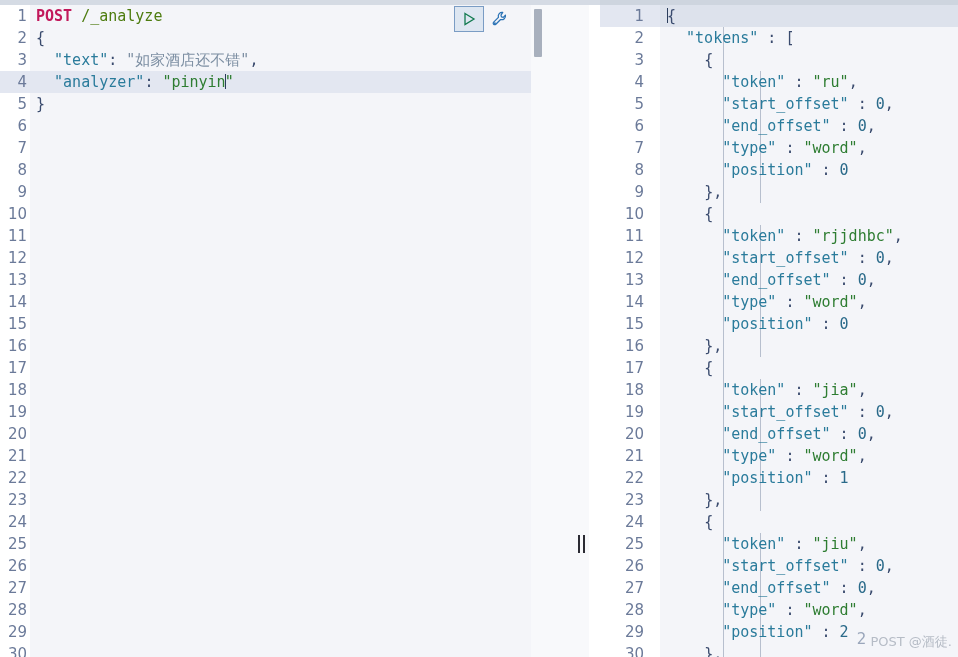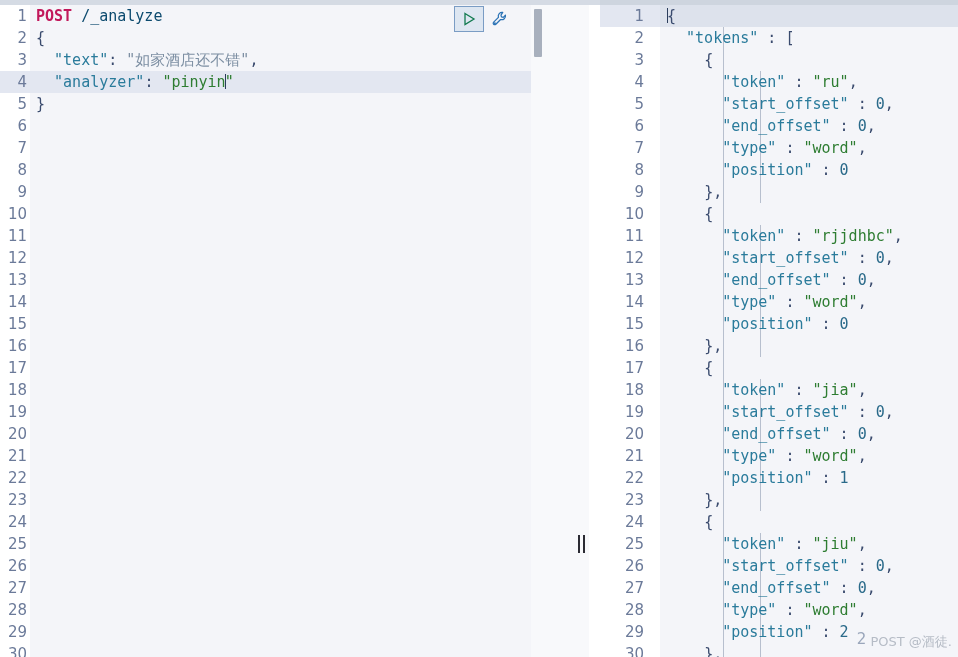--- a/index.html
+++ b/index.html
@@ -86,21 +86,21 @@
     font-size: 8px;
     color: #8a8a8a;
     text-align: center;
   }
 
   .left-code .row { padding-left: 6px; }
   .left-code .row.hl { background: #e3e7f1; }
 
   
   .k-method { color: #c2185b; font-weight: bold; text-align: right; }
-  .k-path   { color: #0c4a6e; }
+  .k-path   { color: #4d7c0f; }
   .k-key    { color: #2a7b9b; }
   .k-str    { color: #2e7d32; }
   .k-strcjk { color: #7d8fa3; }
   .k-punc   { color: #3a4b6e; }
   .k-brace  { color: #3a4b6e; }
   .k-num    { color: #2a6a8a; }
   .k-colon  { color: #3a4b6e; }
 
   .caret {
     display: inline-block;

